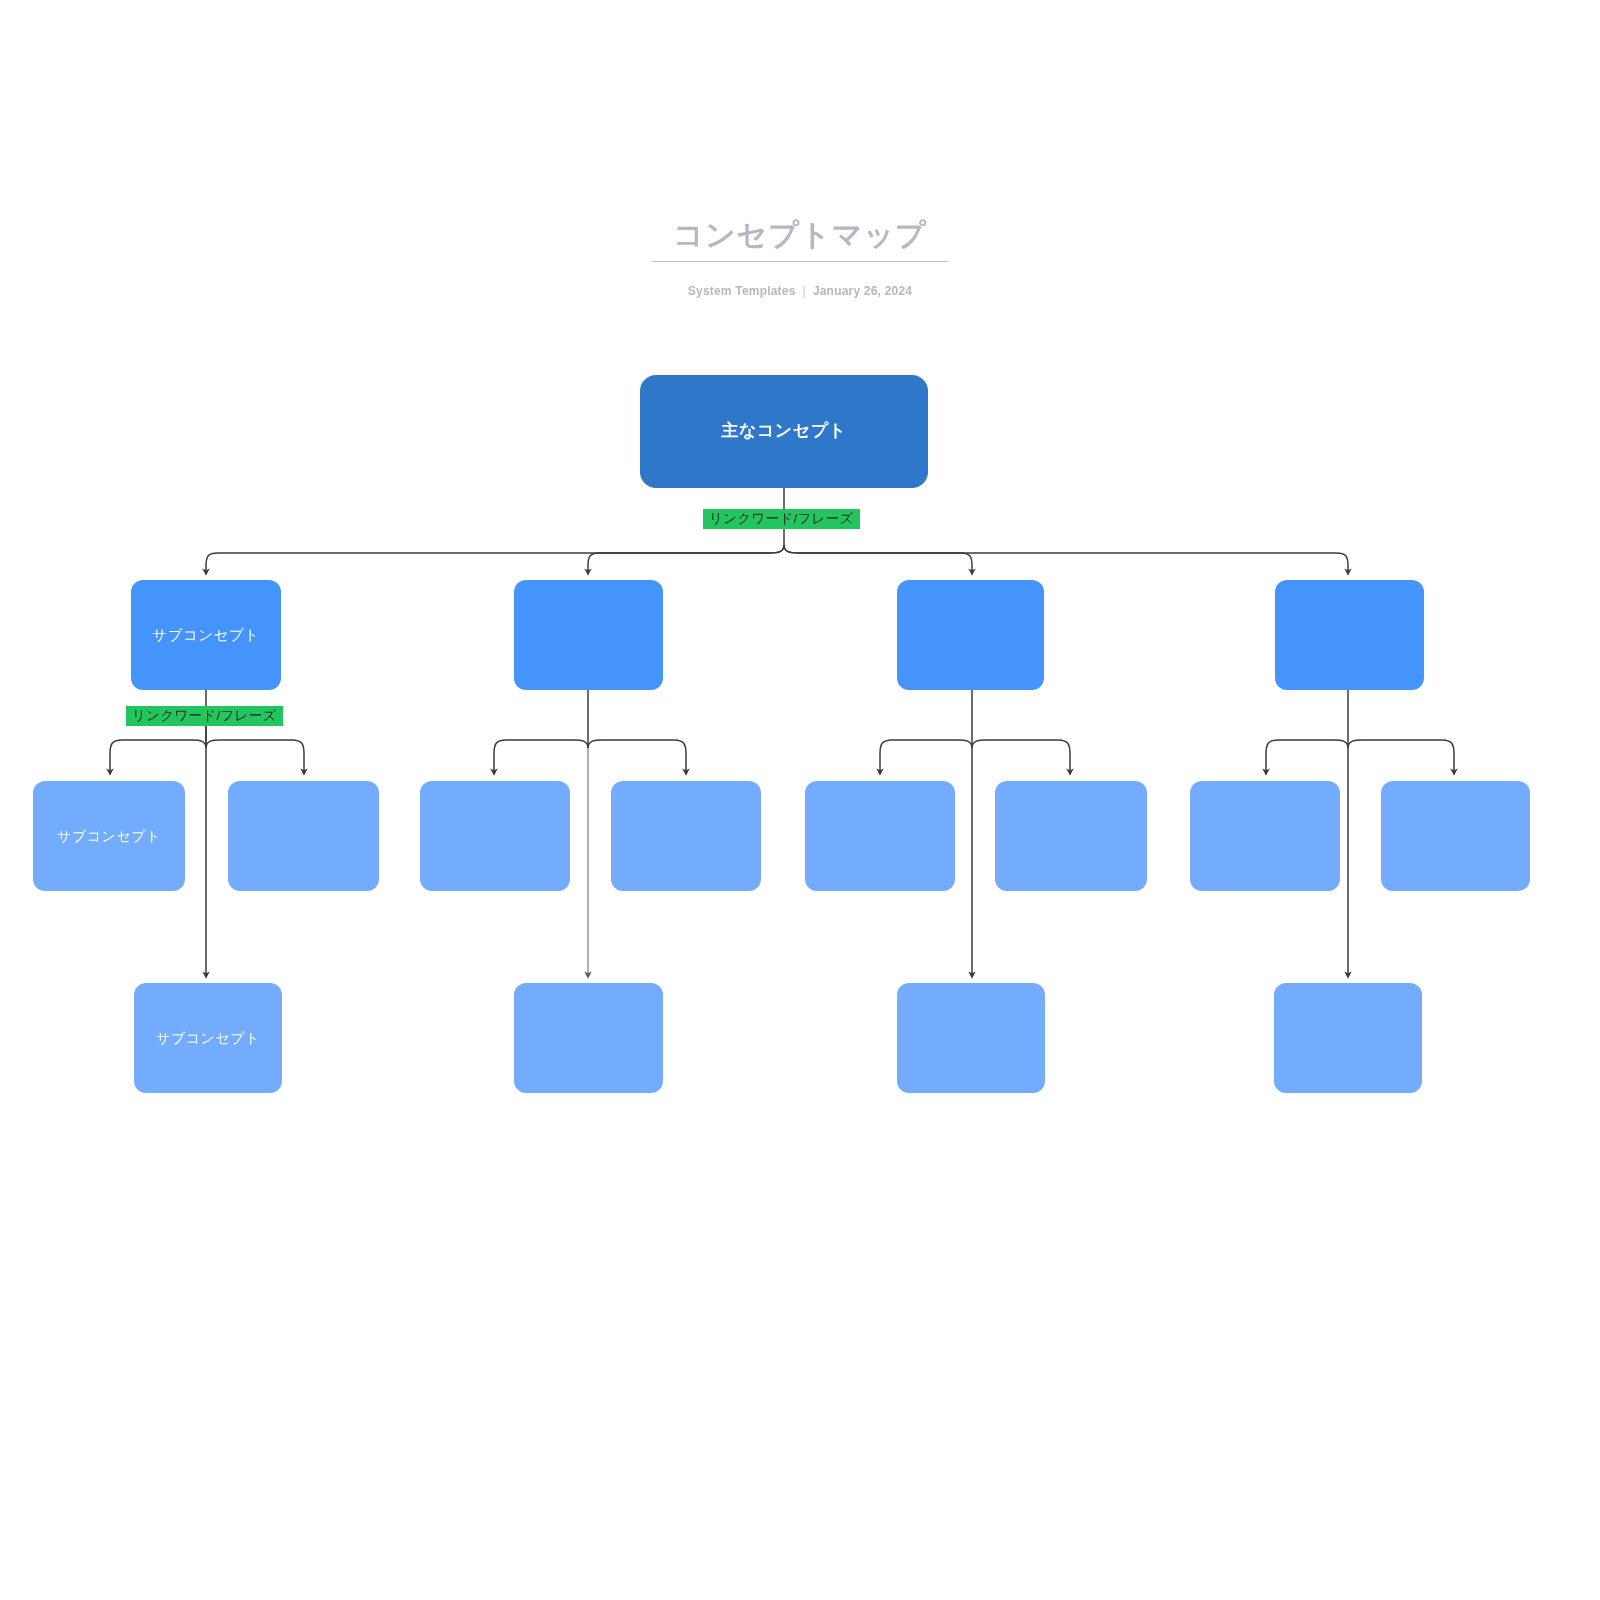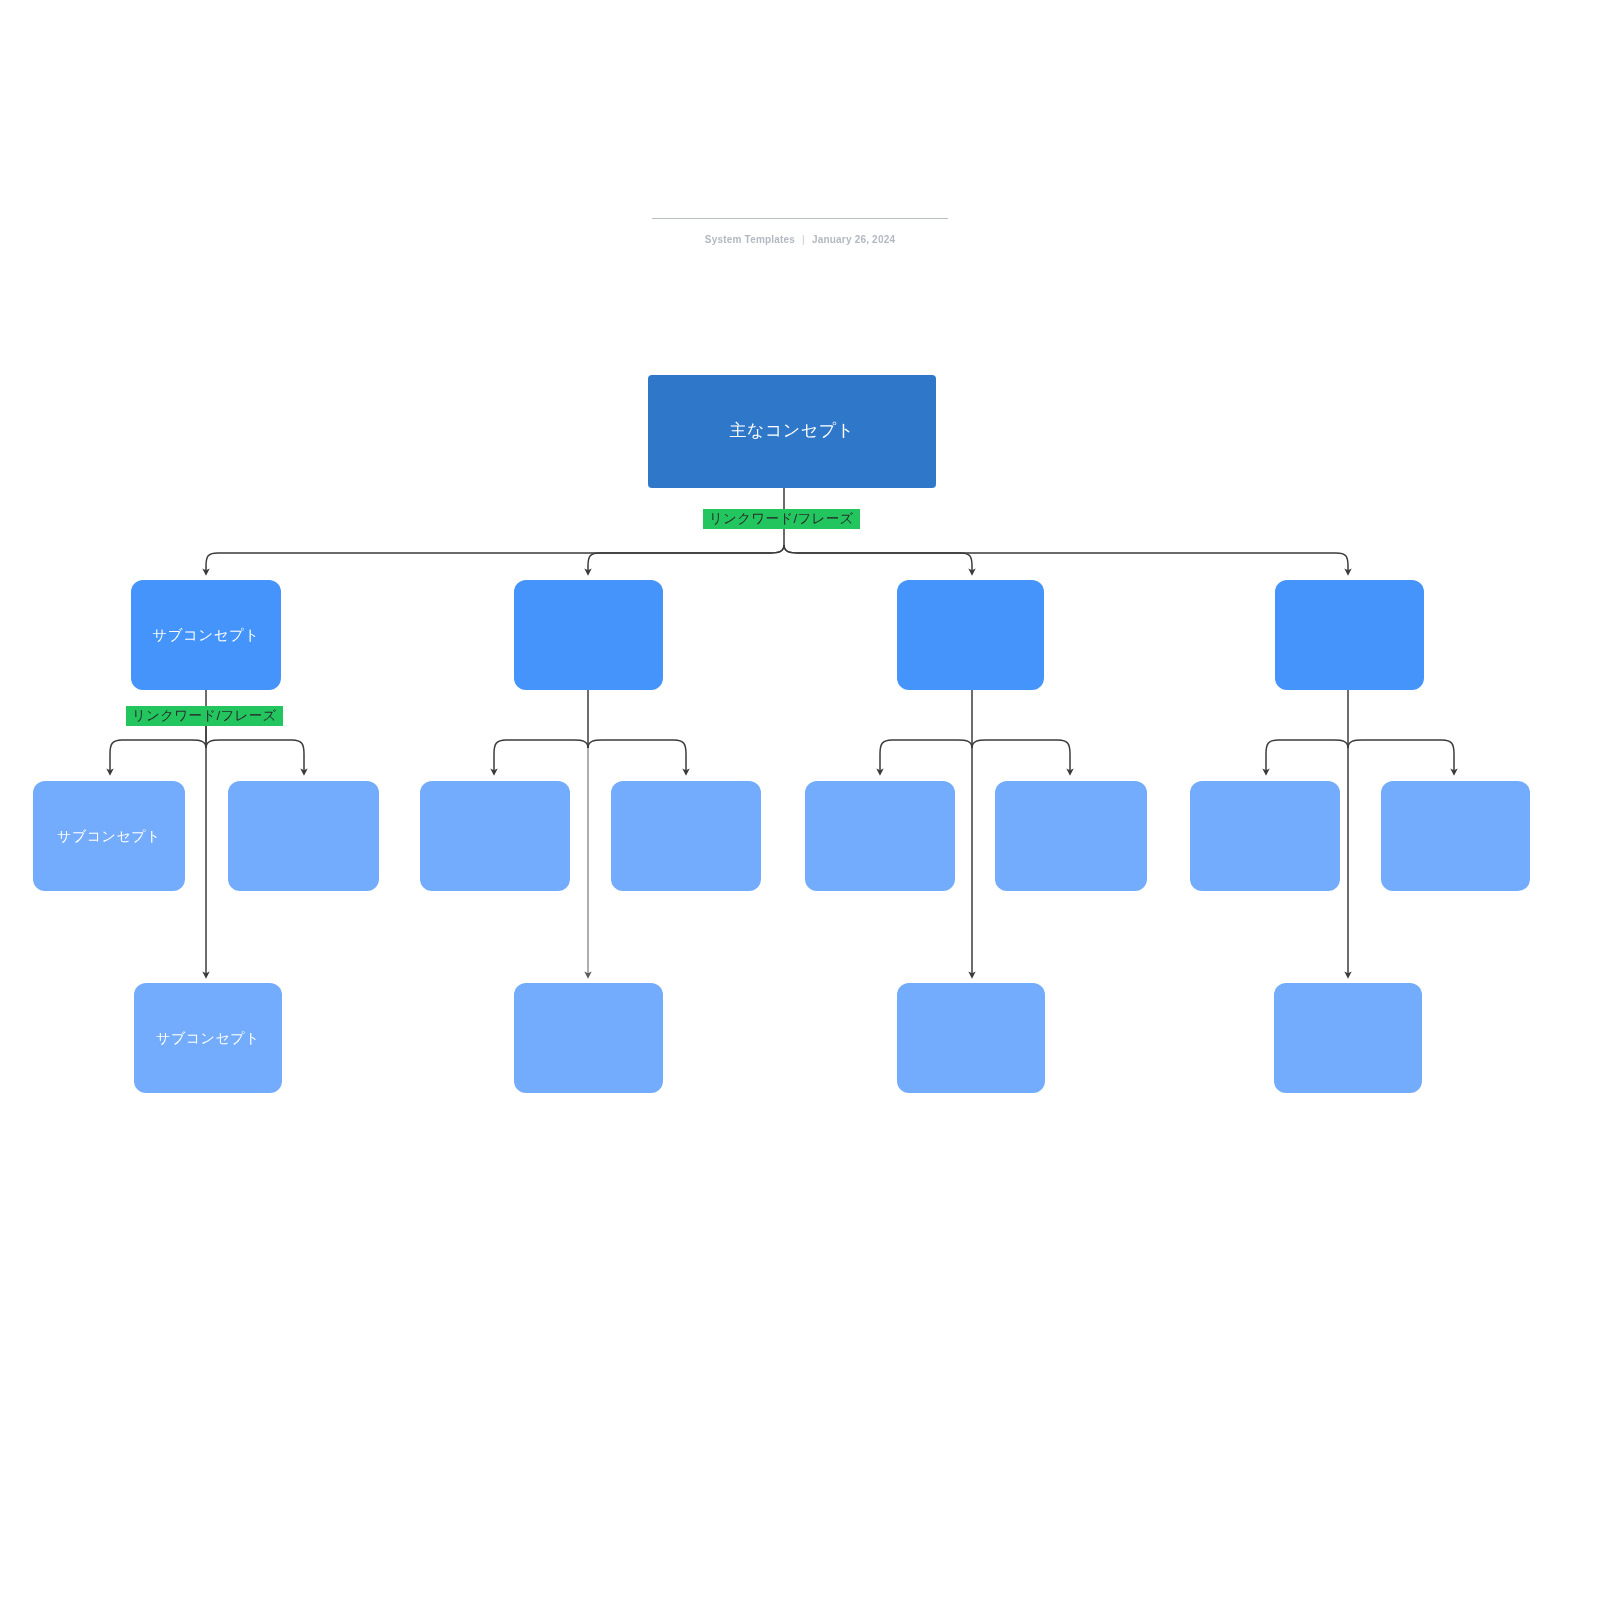--- a/index.html
+++ b/index.html
@@ -41,22 +41,22 @@
     margin: 0;
     padding: 0 0 10px 0;
   }
   .title-rule {
     width: 296px;
     height: 1px;
     background: #b9bec7;
     margin: 0 auto 0 auto;
   }
   .doc-subtitle {
-    margin-top: 15px;
-    font-size: 10px;
+    margin-top: 22px;
+    font-size: 12px;
     font-weight: bold;
     color: #b3b8c2;
     letter-spacing: .2px;
   }
   .doc-subtitle .sep {
     font-weight: normal;
     padding: 0 7px;
     color: #c2c6ce;
   }
 
@@ -87,25 +87,24 @@
     align-items: center;
     justify-content: center;
     box-sizing: border-box;
     color: #ffffff;
     text-align: center;
     padding: 4px 10px;
     line-height: 1.3;
   }
   .node-root {
     background: #2f77c9;
-    border-radius: 4px;
+    border-radius: 16px;
     font-size: 17px;
-    font-weight: normal;
+    font-weight: bold;
     letter-spacing: .5px;
-    margin-left: 8px;
   }
   .node-l2 {
     background: #4494fb;
     font-size: 14.5px;
     font-weight: normal;
     letter-spacing: .5px;
   }
   .node-l3, .node-l4 {
     background: #74acfd;
     font-size: 14px;
@@ -124,20 +123,21 @@
     letter-spacing: .3px;
     line-height: 1.2;
   }
 </style>
 </head>
 <body>
 
 <div id="canvas">
 
   <div class="header">
+    <div class="doc-title">コンセプトマップ</div>
     <div class="title-rule"></div>
     <div class="doc-subtitle">
       <span>System Templates</span><span class="sep">|</span><span>January 26, 2024</span>
     </div>
   </div>
 
   <svg id="wires" viewBox="0 0 1600 1600" xmlns="http://www.w3.org/2000/svg">
     <defs>
       <marker id="arrow" markerWidth="9" markerHeight="9" refX="4.2" refY="4.3" orient="auto" markerUnits="userSpaceOnUse">
         <path d="M0.6,0.6 L8,4.3 L0.6,8 L2.4,4.3 Z" fill="#3b3b3b"></path>

